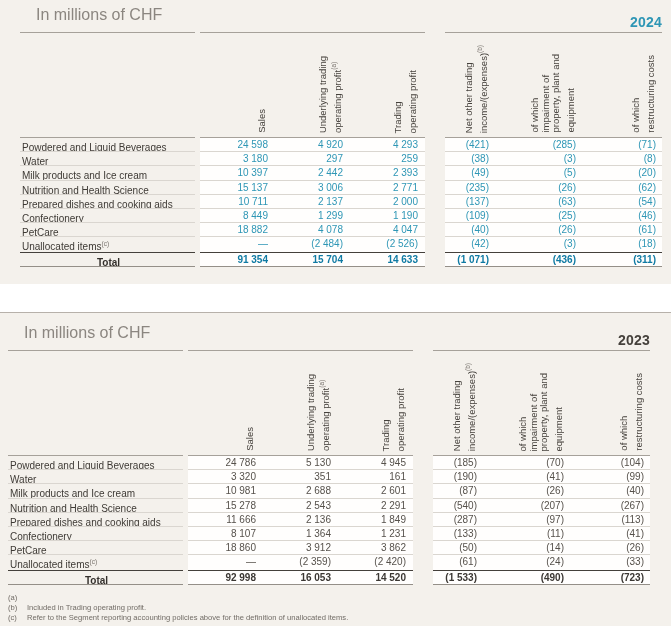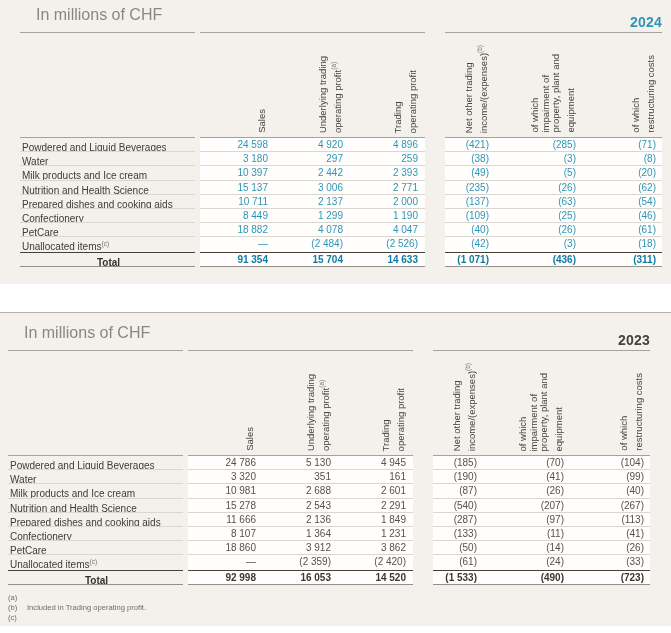--- a/index.html
+++ b/index.html
@@ -93,21 +93,21 @@
           <span class="vtext"><span>of which
 restructuring costs</span><sup></sup></span>
         </div>
     </div>
     <div class="rows">
   <div class="row">
     <div class="cell lcell"><span>Powdered and Liquid Beverages</span><sup></sup></div>
     <div class="gcell"></div>
     <div class="cell num pr1">24 598</div>
     <div class="cell num pr1">4 920</div>
-    <div class="cell num pr1">4 896</div>
+    <div class="cell num pr1">4 293</div>
     <div class="gcell"></div>
     <div class="cell num pr2">(421)</div>
     <div class="cell num pr2">(285)</div>
     <div class="cell num pr2">(71)</div>
   </div>
 
   <div class="row">
     <div class="cell lcell"><span>Water</span><sup></sup></div>
     <div class="gcell"></div>
     <div class="cell num pr1">3 180</div>
@@ -357,15 +357,16 @@
   <div class="footnotes">
     <div class="fn">
       <span class="marker">(a)</span>
     </div>
     <div class="fn">
       <span class="marker">(b)</span>
       <span>Included in Trading operating profit.</span>
     </div>
     <div class="fn">
       <span class="marker">(c)</span>
+      <span>Refer to the Segment reporting accounting policies above for the definition of unallocated items.</span>
     </div>
   </div>
 </section>
 
 </body></html>

